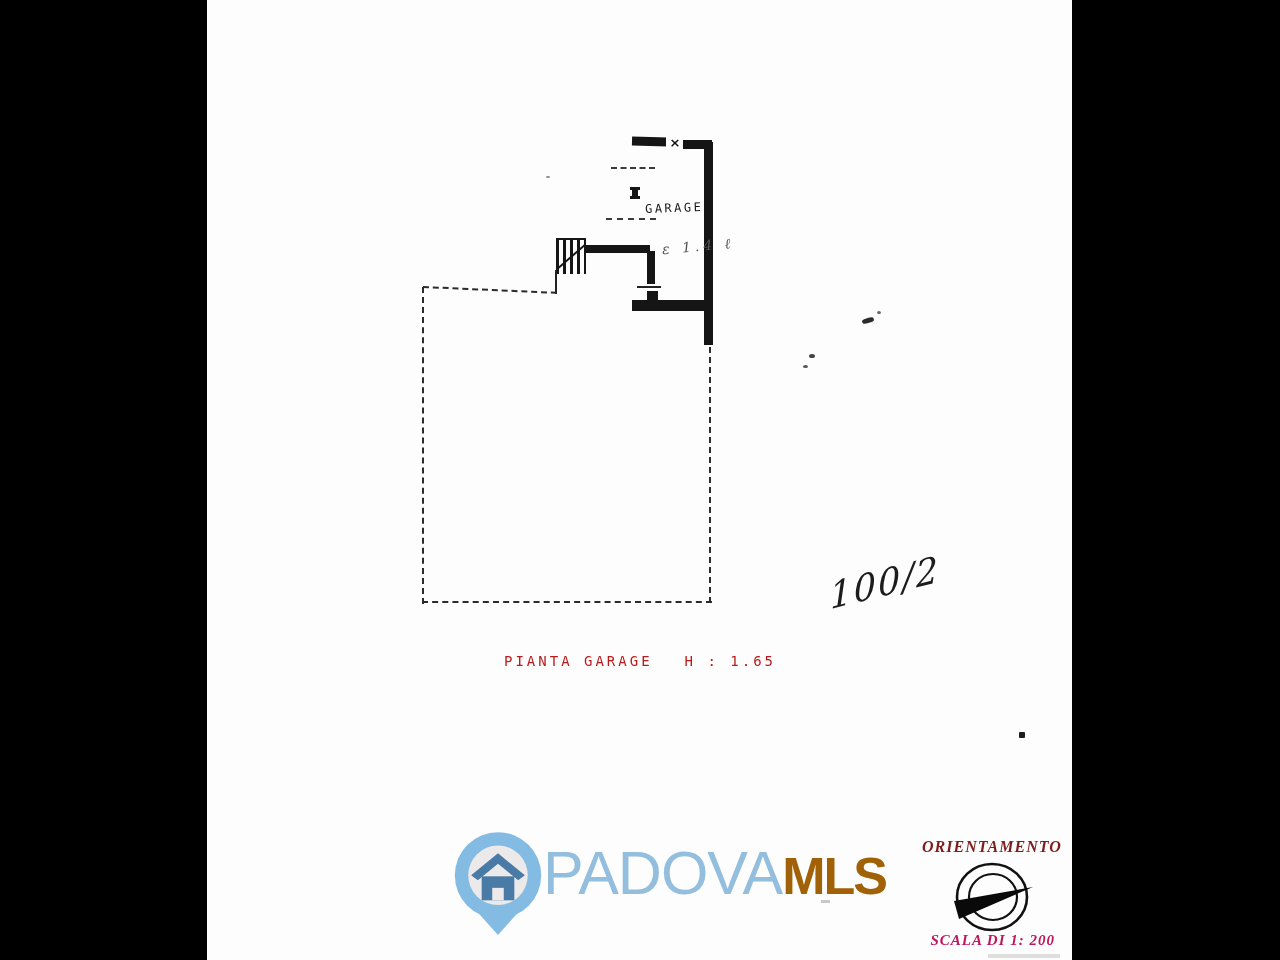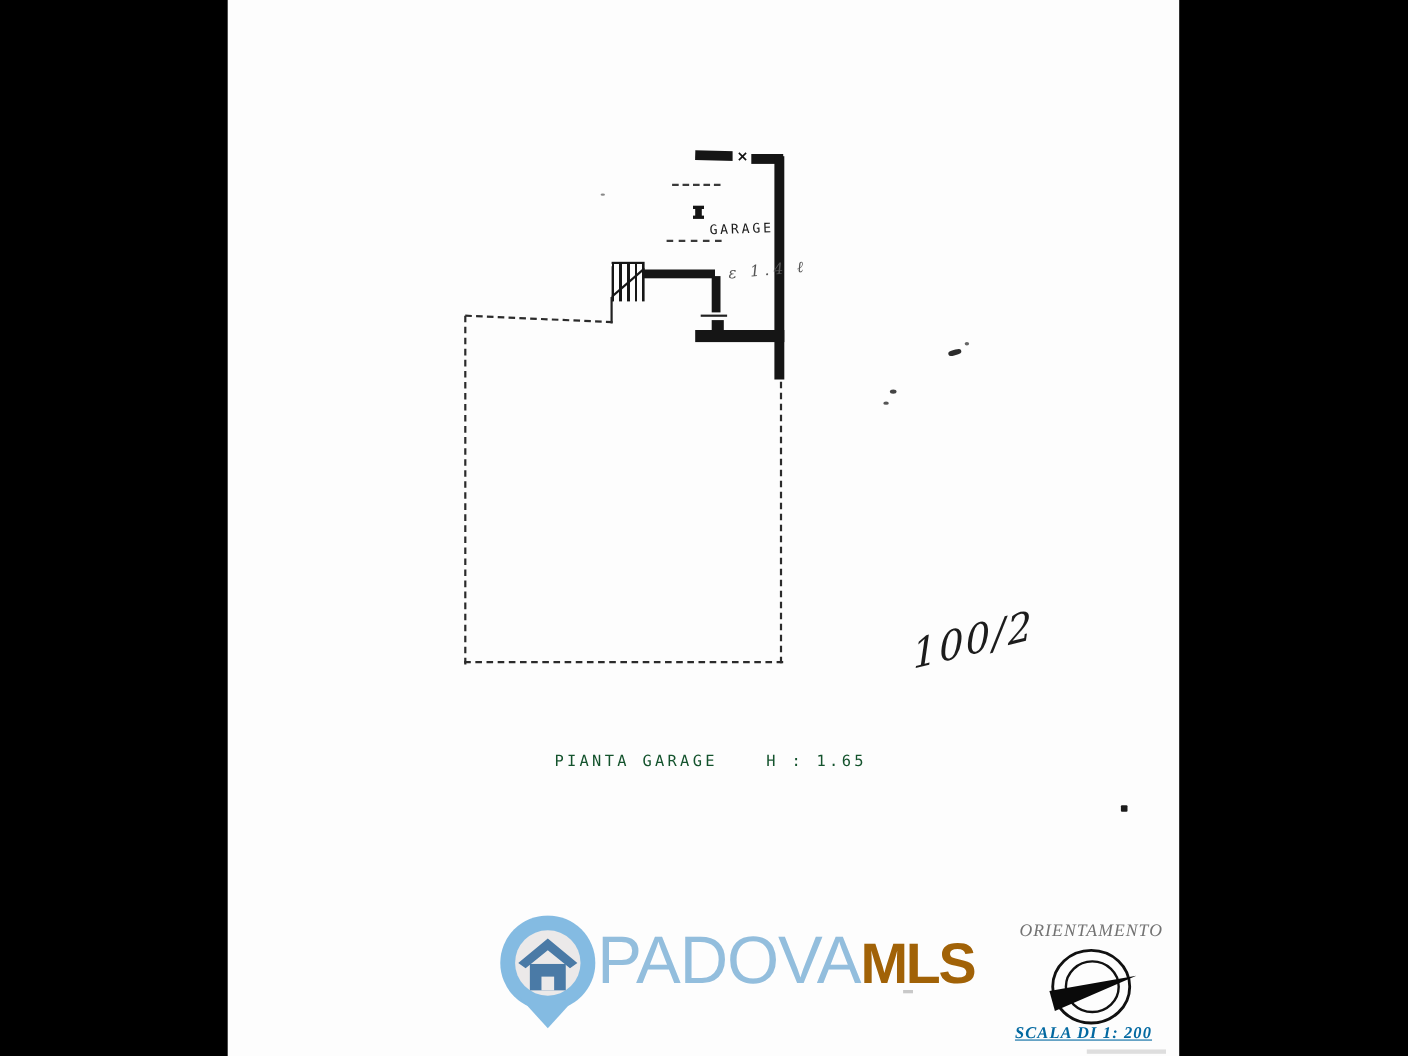--- a/index.html
+++ b/index.html
@@ -16,32 +16,32 @@
   .dash-h{border-top:2px dashed #2b2b2b;height:0;}
   
   #stairs{left:556px;top:238px;width:30px;height:34px;
           background:repeating-linear-gradient(90deg,#161616 0 2.5px,transparent 2.5px 7px);
           border-top:2px solid #161616;}
   
   .door-x{left:666px;top:136px;width:18px;height:13px;background:#fdfdfd;
           color:#111;font-size:13px;line-height:13px;text-align:center;font-weight:bold;
           font-family:"DejaVu Sans",sans-serif;}
   
-  #caption{left:504px;top:653px;display:flex;gap:44px;font-size:14px;letter-spacing:3px;color:#14532d;margin-top:31px;}
+  #caption{left:504px;top:653px;display:flex;gap:32px;font-size:14px;letter-spacing:3px;color:#b91c1c;}
   
   .handwr{font-family:"DejaVu Serif",serif;font-style:italic;color:#1c1c1c;}
   
   #wordmark{left:543px;top:847px;height:52px;line-height:52px;white-space:nowrap;}
   #wordmark .p1{font-size:61px;letter-spacing:-1px;color:#93bedd;font-weight:normal;}
   #wordmark .p2{font-size:52px;letter-spacing:-2px;color:#a16207;font-weight:bold;}
   
-  #orient-title{left:922px;top:838px;width:140px;text-align:center;font-family:"Liberation Serif",serif;
-                font-weight:normal;font-style:italic;font-size:16px;letter-spacing:1px;color:#737373;}
-  #scala{left:915px;top:932px;width:140px;text-align:center;font-family:"Liberation Serif",serif;
-         font-weight:bold;font-style:italic;font-size:15px;letter-spacing:1px;color:#0369a1;text-decoration:underline;}
+  #orient-title{left:922px;top:838px;width:140px;text-align:left;font-family:"Liberation Serif",serif;
+                font-weight:bold;font-style:italic;font-size:16px;letter-spacing:1px;color:#7f1d1d;}
+  #scala{left:915px;top:932px;width:140px;text-align:right;font-family:"Liberation Serif",serif;
+         font-weight:bold;font-style:italic;font-size:15px;letter-spacing:1px;color:#be185d;}
 </style>
 </head>
 <body>
 
 <div id="screen">
 
   <div class="letterbox" style="left:0;width:207px;"></div>
   <div class="letterbox" style="left:1072px;width:208px;"></div>
 
   <div class="abs" style="left:0;top:0;width:1280px;height:960px;">

